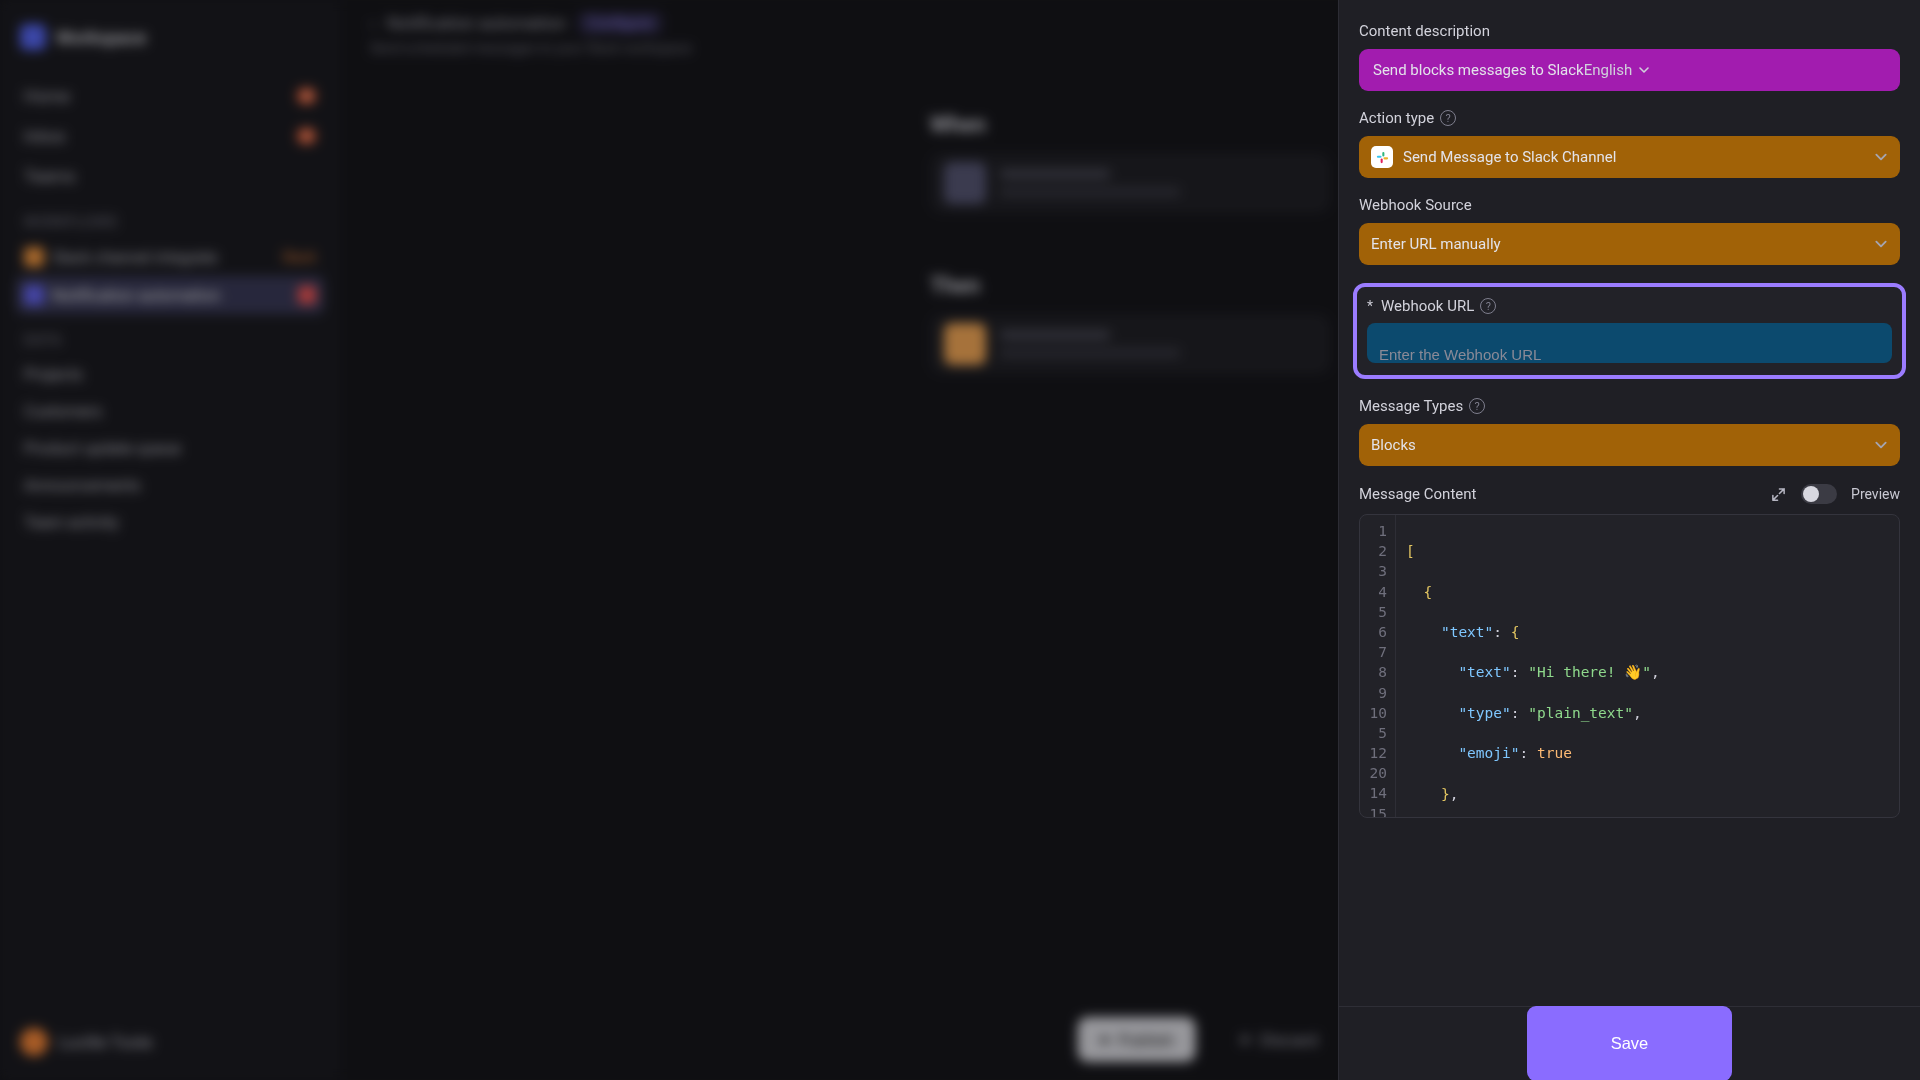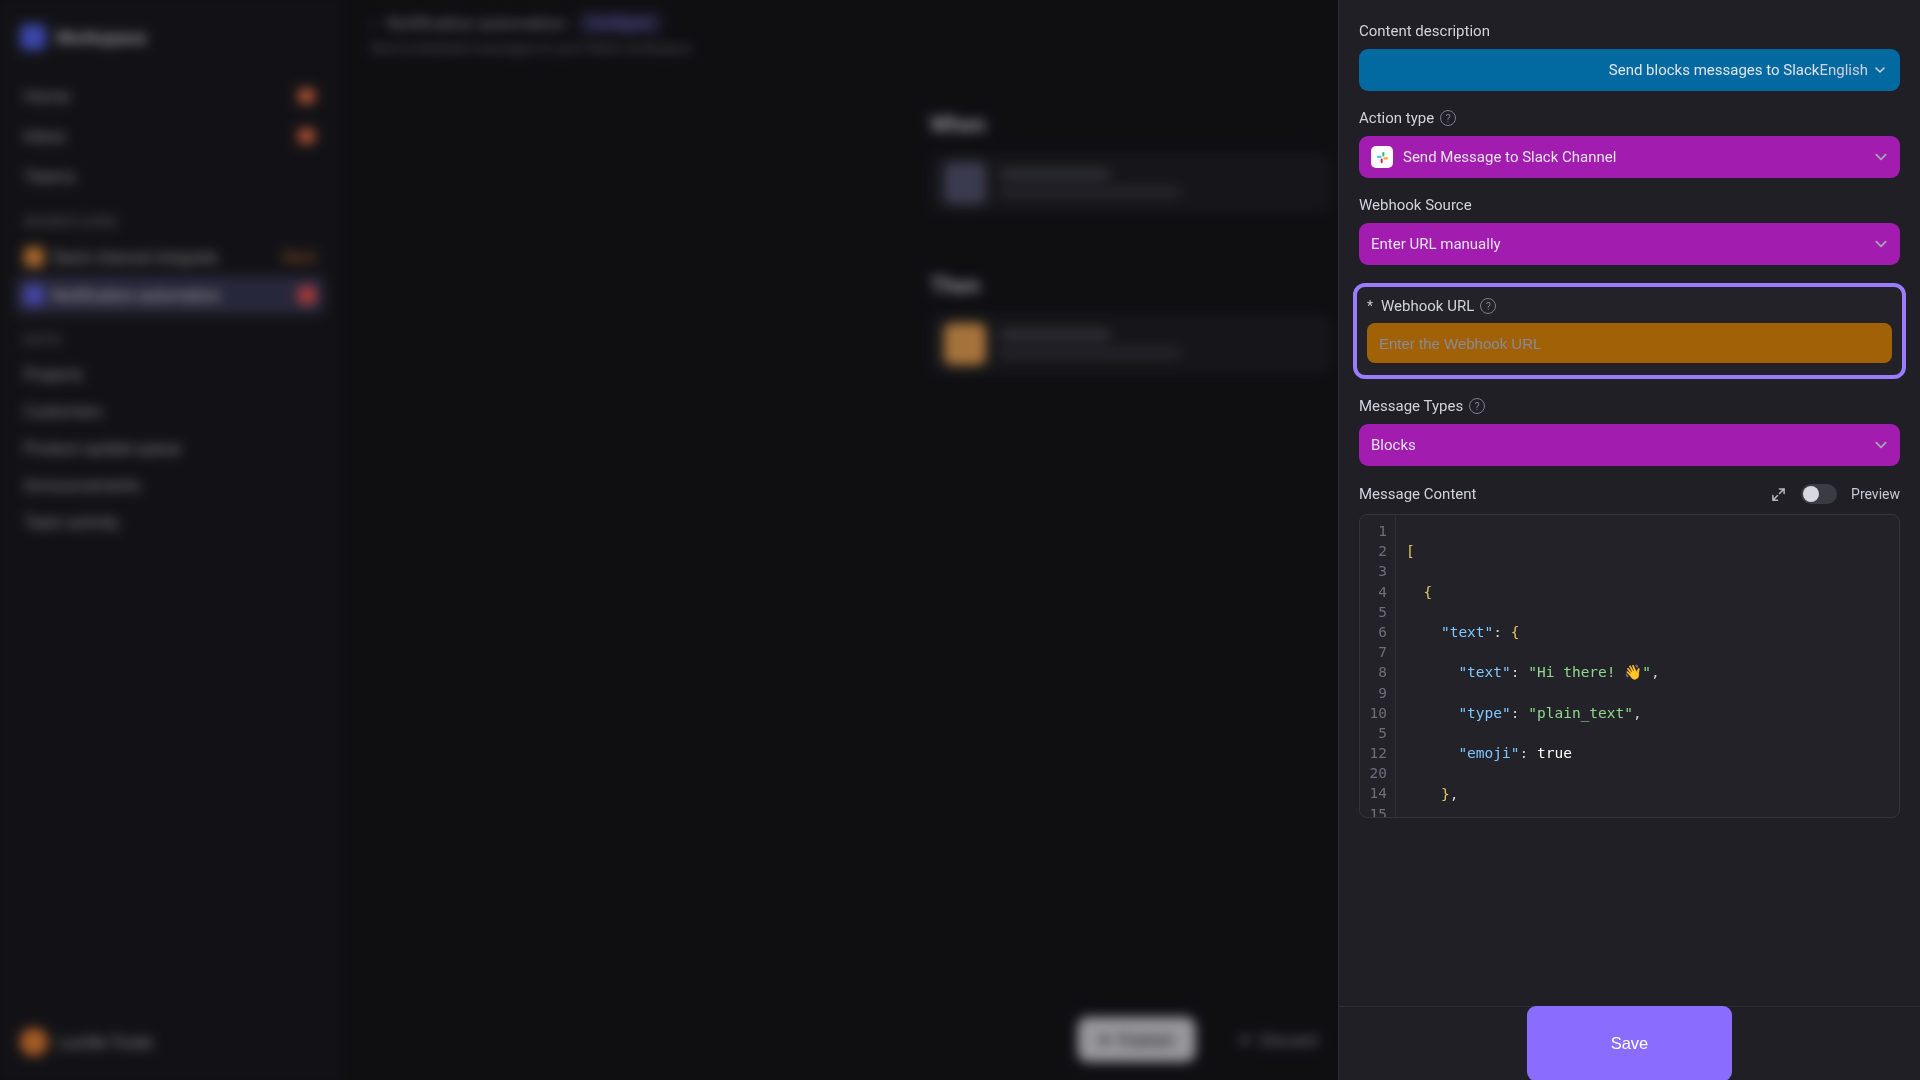--- a/index.html
+++ b/index.html
@@ -117,50 +117,50 @@
 }
 .field-label .req { color:#c9c9d3; font-size:14px; margin-right:2px; }
 .help-icon {
   width:16px; height:16px; border:1.5px solid #7e7e8d; border-radius:50%;
   color:#7e7e8d; font-size:11px; display:inline-flex; align-items:center; justify-content:center;
   line-height:1;
 }
 .field-group { margin-bottom: 18px; }
 
 .desc-row {
-  background:#0369a1; border-radius:9px; height:42px;
-  display:flex; align-items:center; padding:0 14px; justify-content:flex-end;
+  background:#a21caf; border-radius:9px; height:42px;
+  display:flex; align-items:center; padding:0 14px; justify-content:flex-start;
 }
 .desc-row .desc-text { color:#e3e3ea; font-size:15px; }
 .desc-row .lang { color:#d0d0db; font-size:15px; display:flex; align-items:center; gap:6px; cursor:pointer; }
 
 .select-row {
-  background:#a21caf; border-radius:9px; height:42px;
+  background:#a16207; border-radius:9px; height:42px;
   display:flex; align-items:center; padding:0 12px; justify-content:space-between;
   cursor:pointer;
 }
 .select-row .left { display:flex; align-items:center; gap:10px; }
 .select-row .slack-ico {
   width:22px; height:22px; border-radius:5px; background:#fff;
   display:flex; align-items:center; justify-content:center; font-size:13px;
 }
 .select-row .val { color:#e3e3ea; font-size:15px; }
 .select-row .chev { color:#a5a5b2; }
 
 .highlighted-field {
   border: 4px solid #9b7cff;
   border-radius: 12px;
   padding: 10px 10px 12px 10px;
   margin: 0 -6px 18px -6px;
   background: #222228;
 }
 .highlighted-field .field-label { margin-bottom:8px; }
 .input-row {
-  background:#a16207; border-radius:8px; height:40px;
-  display:flex; align-items:center; padding:0 12px;
+  background:#0c4a6e; border-radius:8px; height:40px;
+  display:flex; align-items:flex-end; padding:0 12px;
 }
 .input-row input {
   flex:1; background:transparent; border:none; outline:none;
   color:#e3e3ea; font-size:15px;
 }
 .input-row input::placeholder { color:#8a8a97; }
 
 .msg-content-header {
   display:flex; align-items:center; justify-content:space-between;
   margin-bottom:10px;
@@ -194,21 +194,21 @@
 }
 .gutter div { height:20.2px; }
 .code {
   flex:1; padding:6px 0 0 10px; color:#cfcfda; white-space:pre; overflow:hidden;
 }
 .code .line { height:20.2px; }
 .tok-brace { color:#e2c561; }
 .tok-key { color:#7fc7ff; }
 .tok-punct { color:#cfcfda; }
 .tok-str { color:#8fd98c; }
-.tok-bool { color:#ffffff; }
+.tok-bool { color:#fdba74; }
 
 .panel-footer {
   height: 74px;
   border-top:1px solid #2e2e36;
   display:flex; align-items:center; justify-content:center;
 }
 .save-btn {
   background:#8a6cff; color:#fff; font-size:16.5px; font-weight:500;
   border:none; border-radius:9px; padding: 28px 84px; cursor:pointer;
 }

